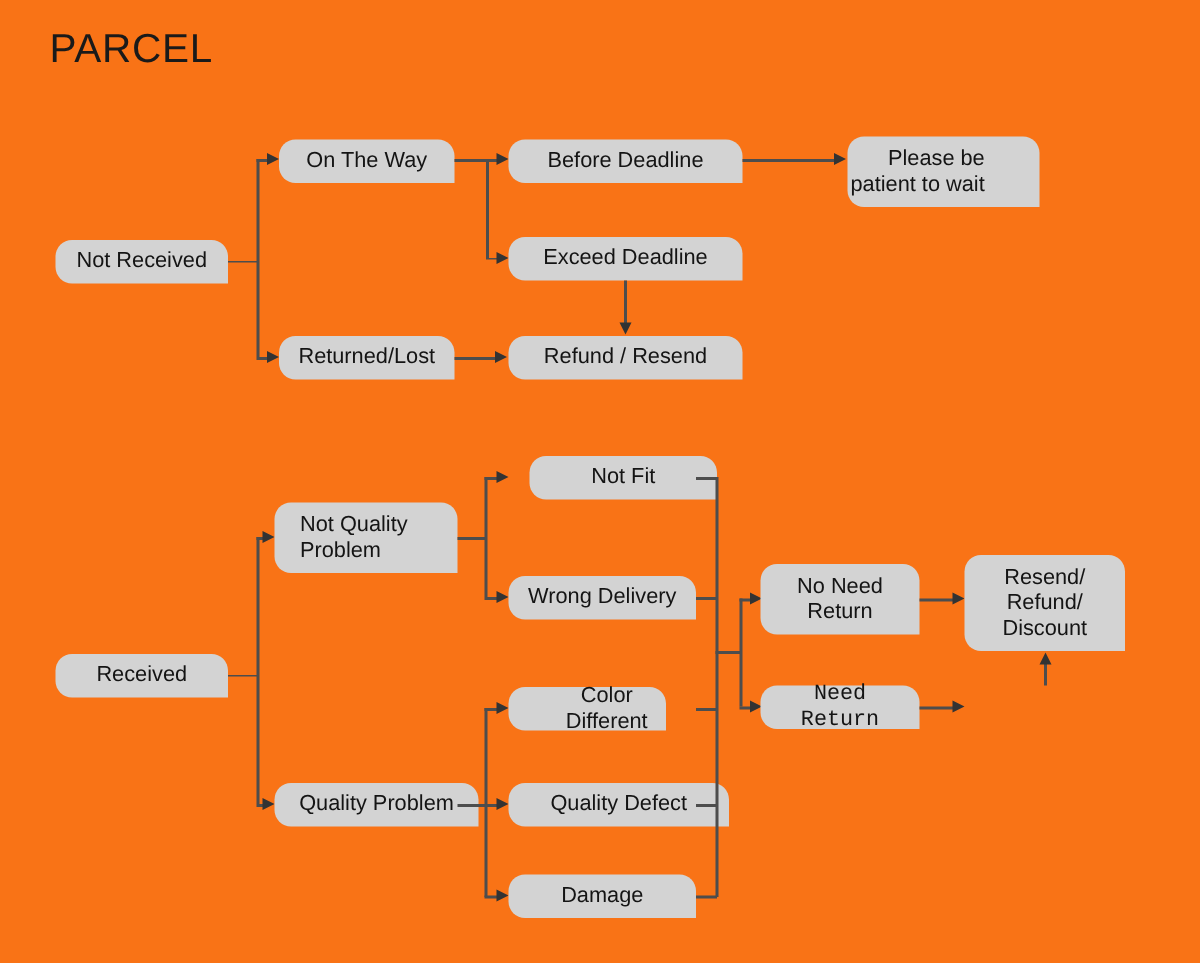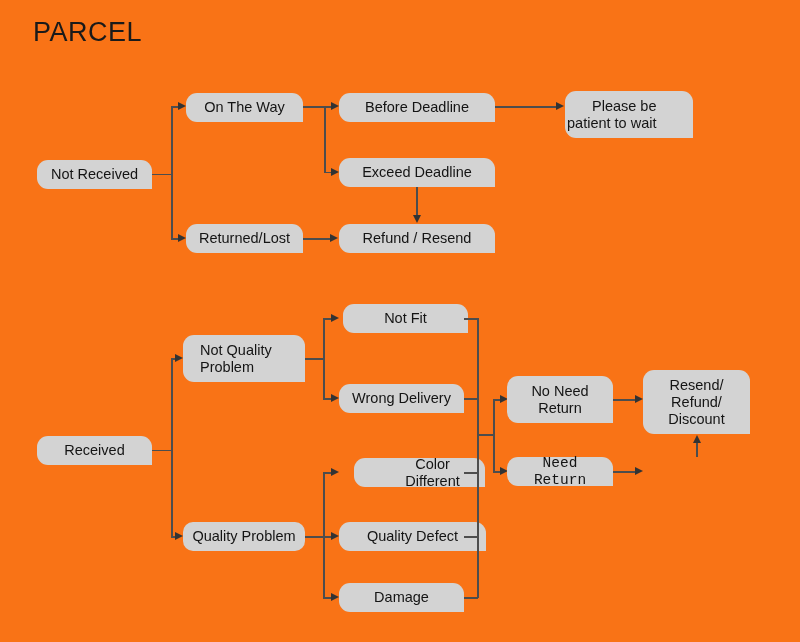--- a/index.html
+++ b/index.html
@@ -131,43 +131,43 @@
   <div class="edge-h" style="left:152px; top:449.5px; width:20px;"></div>
   <div class="edge-v" style="left:171px; top:358px; height:178px;"></div>
   <div class="edge-h" style="left:171px; top:358px; width:5px;"></div>
   <div class="arrow right" style="left:175px; top:354px;"></div>
   <div class="edge-h" style="left:171px; top:536px; width:5px;"></div>
   <div class="arrow right" style="left:175px; top:532px;"></div>
 
   <div class="node" style="left:183px; top:335px; width:122px; height:47px; justify-content:flex-start; text-align:left; padding-left:17px;">Not Quality
 Problem</div>
 
-  <div class="node" style="left:183px; top:522px; width:122px; height:29px;border-radius:10px;">Quality Problem</div>
+  <div class="node" style="left:183px; top:522px; width:136px; height:29px;">Quality Problem</div>
 
   <div class="edge-h" style="left:305px; top:358px; width:19px;"></div>
   <div class="edge-v" style="left:323px; top:318px; height:80px;"></div>
   <div class="edge-h" style="left:323px; top:318px; width:9px;"></div>
   <div class="arrow right" style="left:331px; top:314px;"></div>
   <div class="edge-h" style="left:323px; top:398px; width:9px;"></div>
   <div class="arrow right" style="left:331px; top:394px;"></div>
 
-  <div class="node" style="left:343px; top:304px; width:125px; height:29px;">Not Fit</div>
+  <div class="node" style="left:353px; top:304px; width:125px; height:29px;">Not Fit</div>
 
   <div class="node" style="left:339px; top:384px; width:125px; height:29px;">Wrong Delivery</div>
 
   <div class="edge-h" style="left:305px; top:536px; width:19px;"></div>
   <div class="edge-v" style="left:323px; top:472px; height:126px;"></div>
   <div class="edge-h" style="left:323px; top:472px; width:9px;"></div>
   <div class="arrow right" style="left:331px; top:468px;"></div>
   <div class="edge-h" style="left:323px; top:536px; width:9px;"></div>
   <div class="arrow right" style="left:331px; top:532px;"></div>
   <div class="edge-h" style="left:323px; top:597px; width:9px;"></div>
   <div class="arrow right" style="left:331px; top:593px;"></div>
 
-  <div class="node" style="left:354px; top:458px; width:131px; height:29px;padding-left:32px;">Color Different</div>
+  <div class="node" style="left:339px; top:458px; width:105px; height:29px;padding-left:32px;">Color Different</div>
 
   <div class="node" style="left:339px; top:522px; width:147px; height:29px;">Quality Defect</div>
 
   <div class="node" style="left:339px; top:583px; width:125px; height:29px;">Damage</div>
 
   <div class="edge-h" style="left:464px; top:318px; width:14px;"></div>
   <div class="edge-h" style="left:464px; top:398px; width:14px;"></div>
   <div class="edge-h" style="left:464px; top:472px; width:14px;"></div>
   <div class="edge-h" style="left:464px; top:536px; width:14px;"></div>
   <div class="edge-h" style="left:464px; top:597px; width:14px;"></div>

